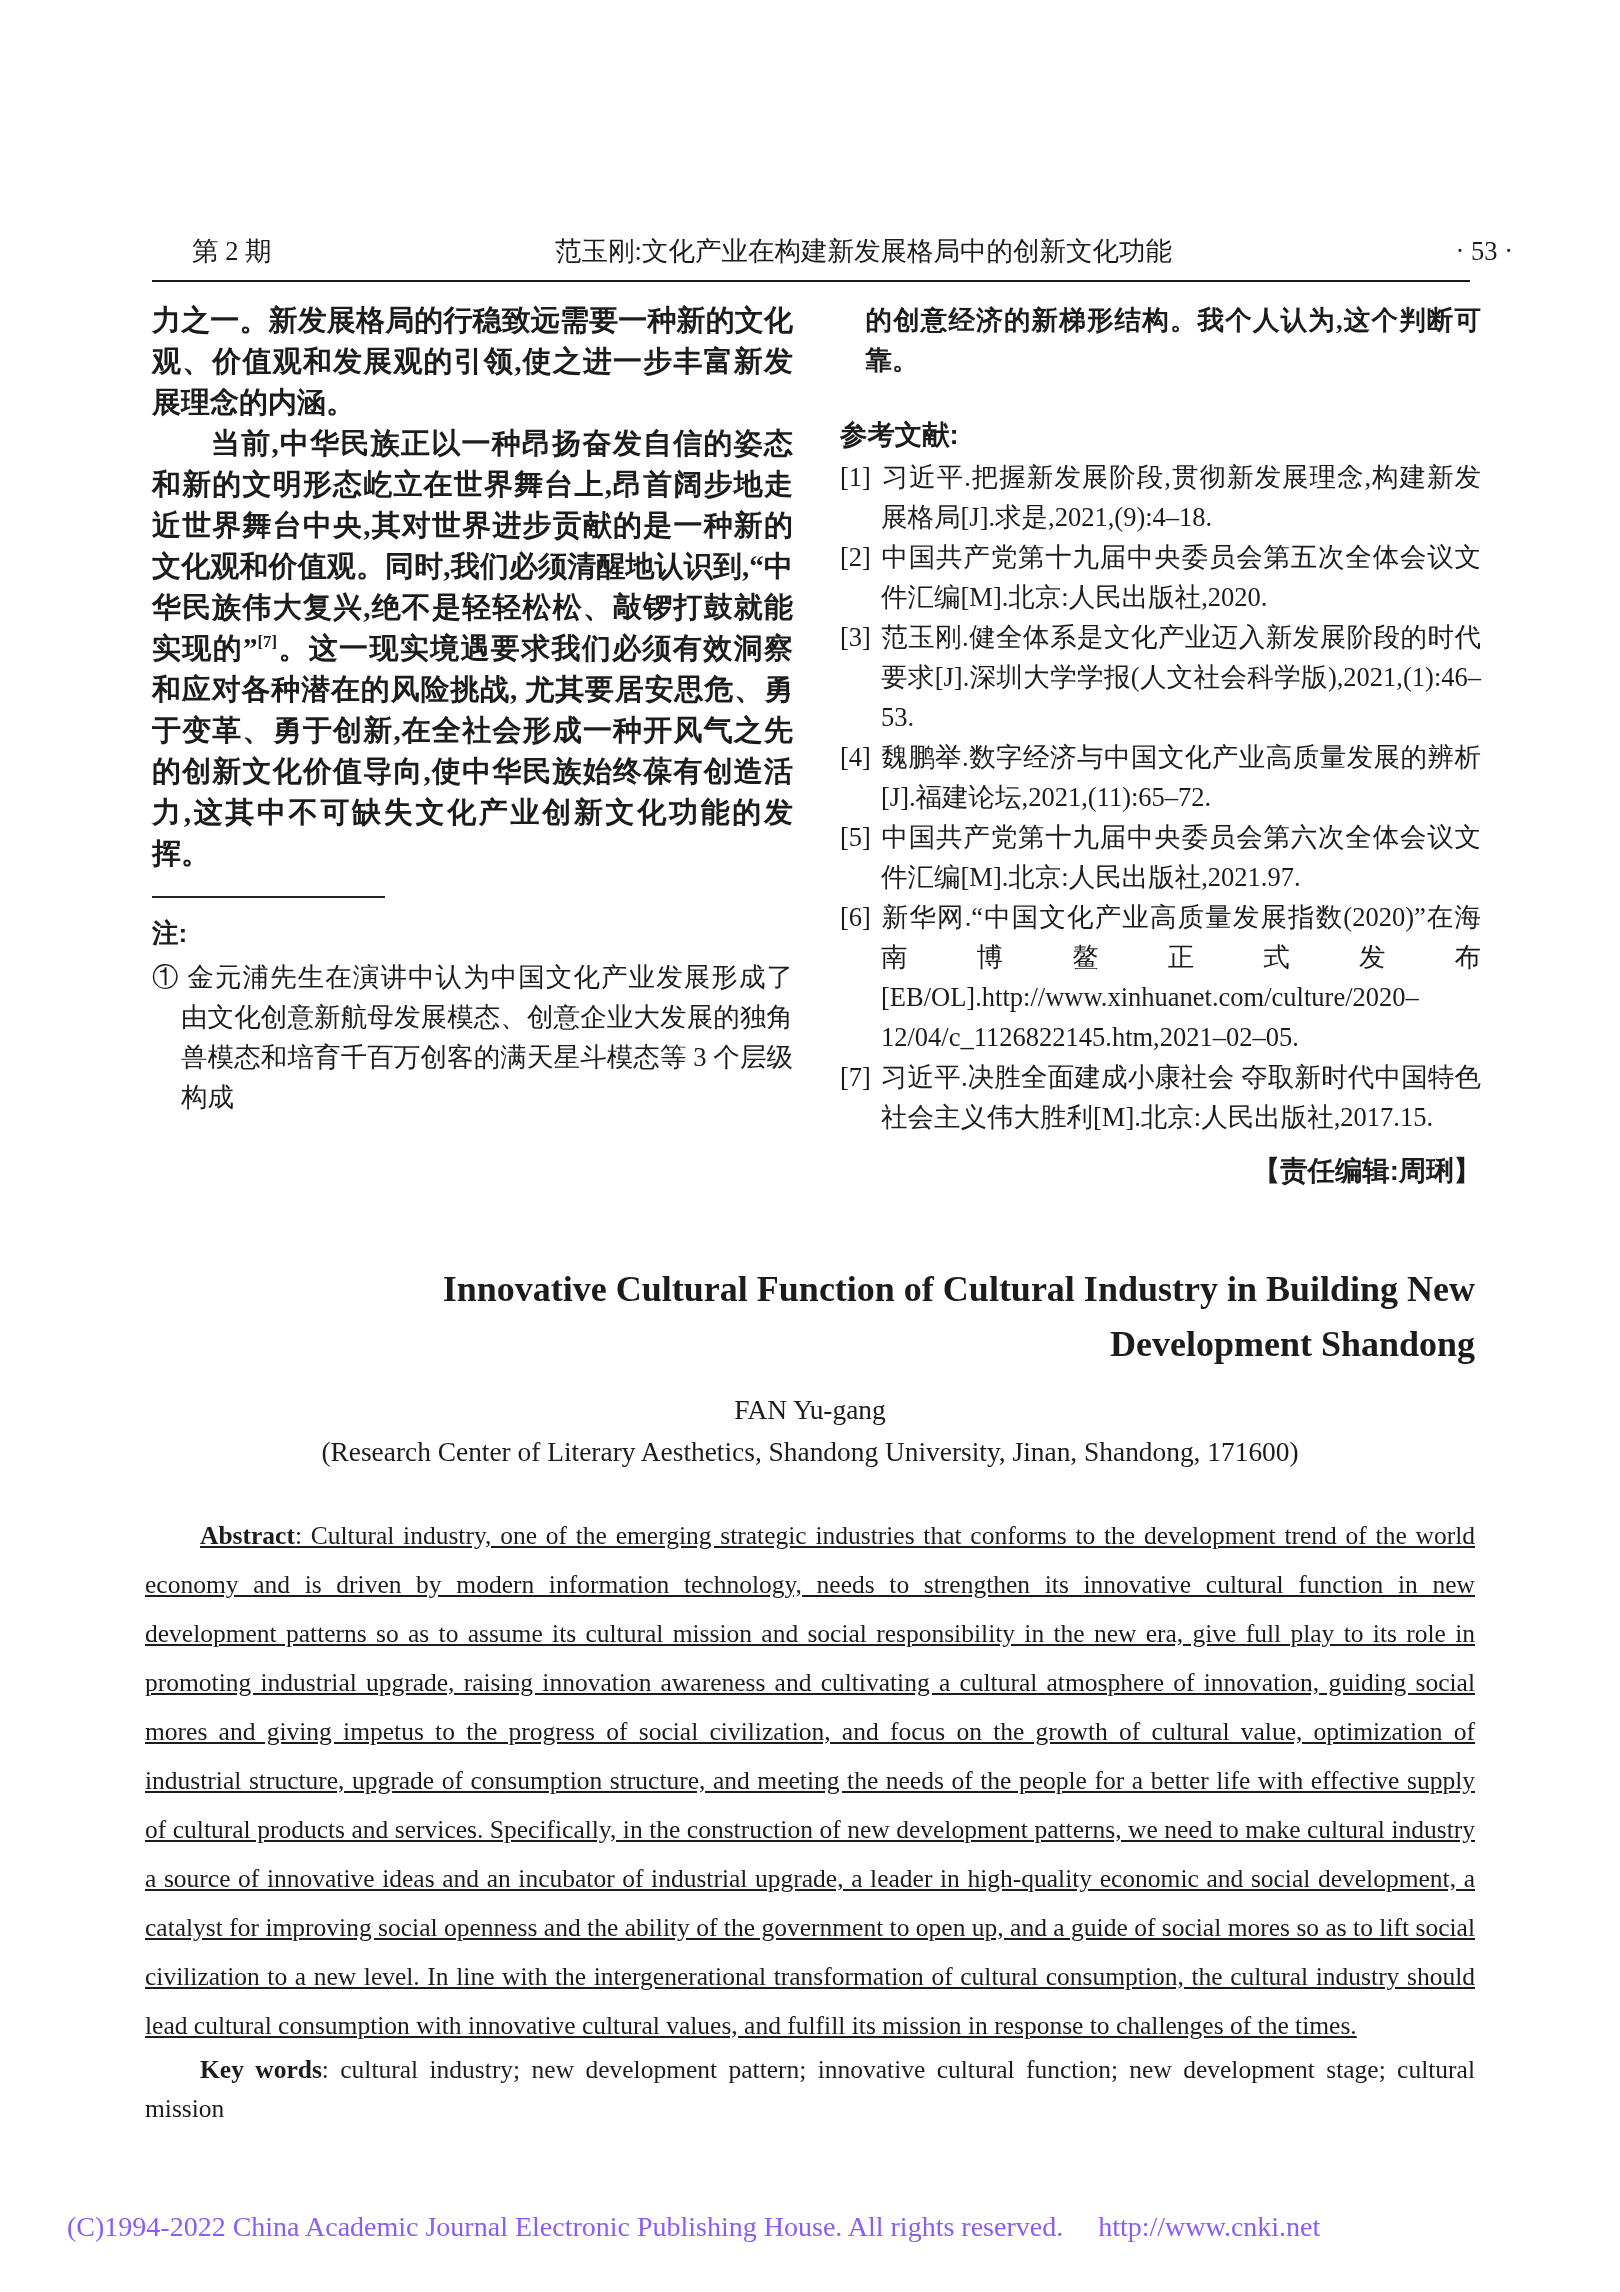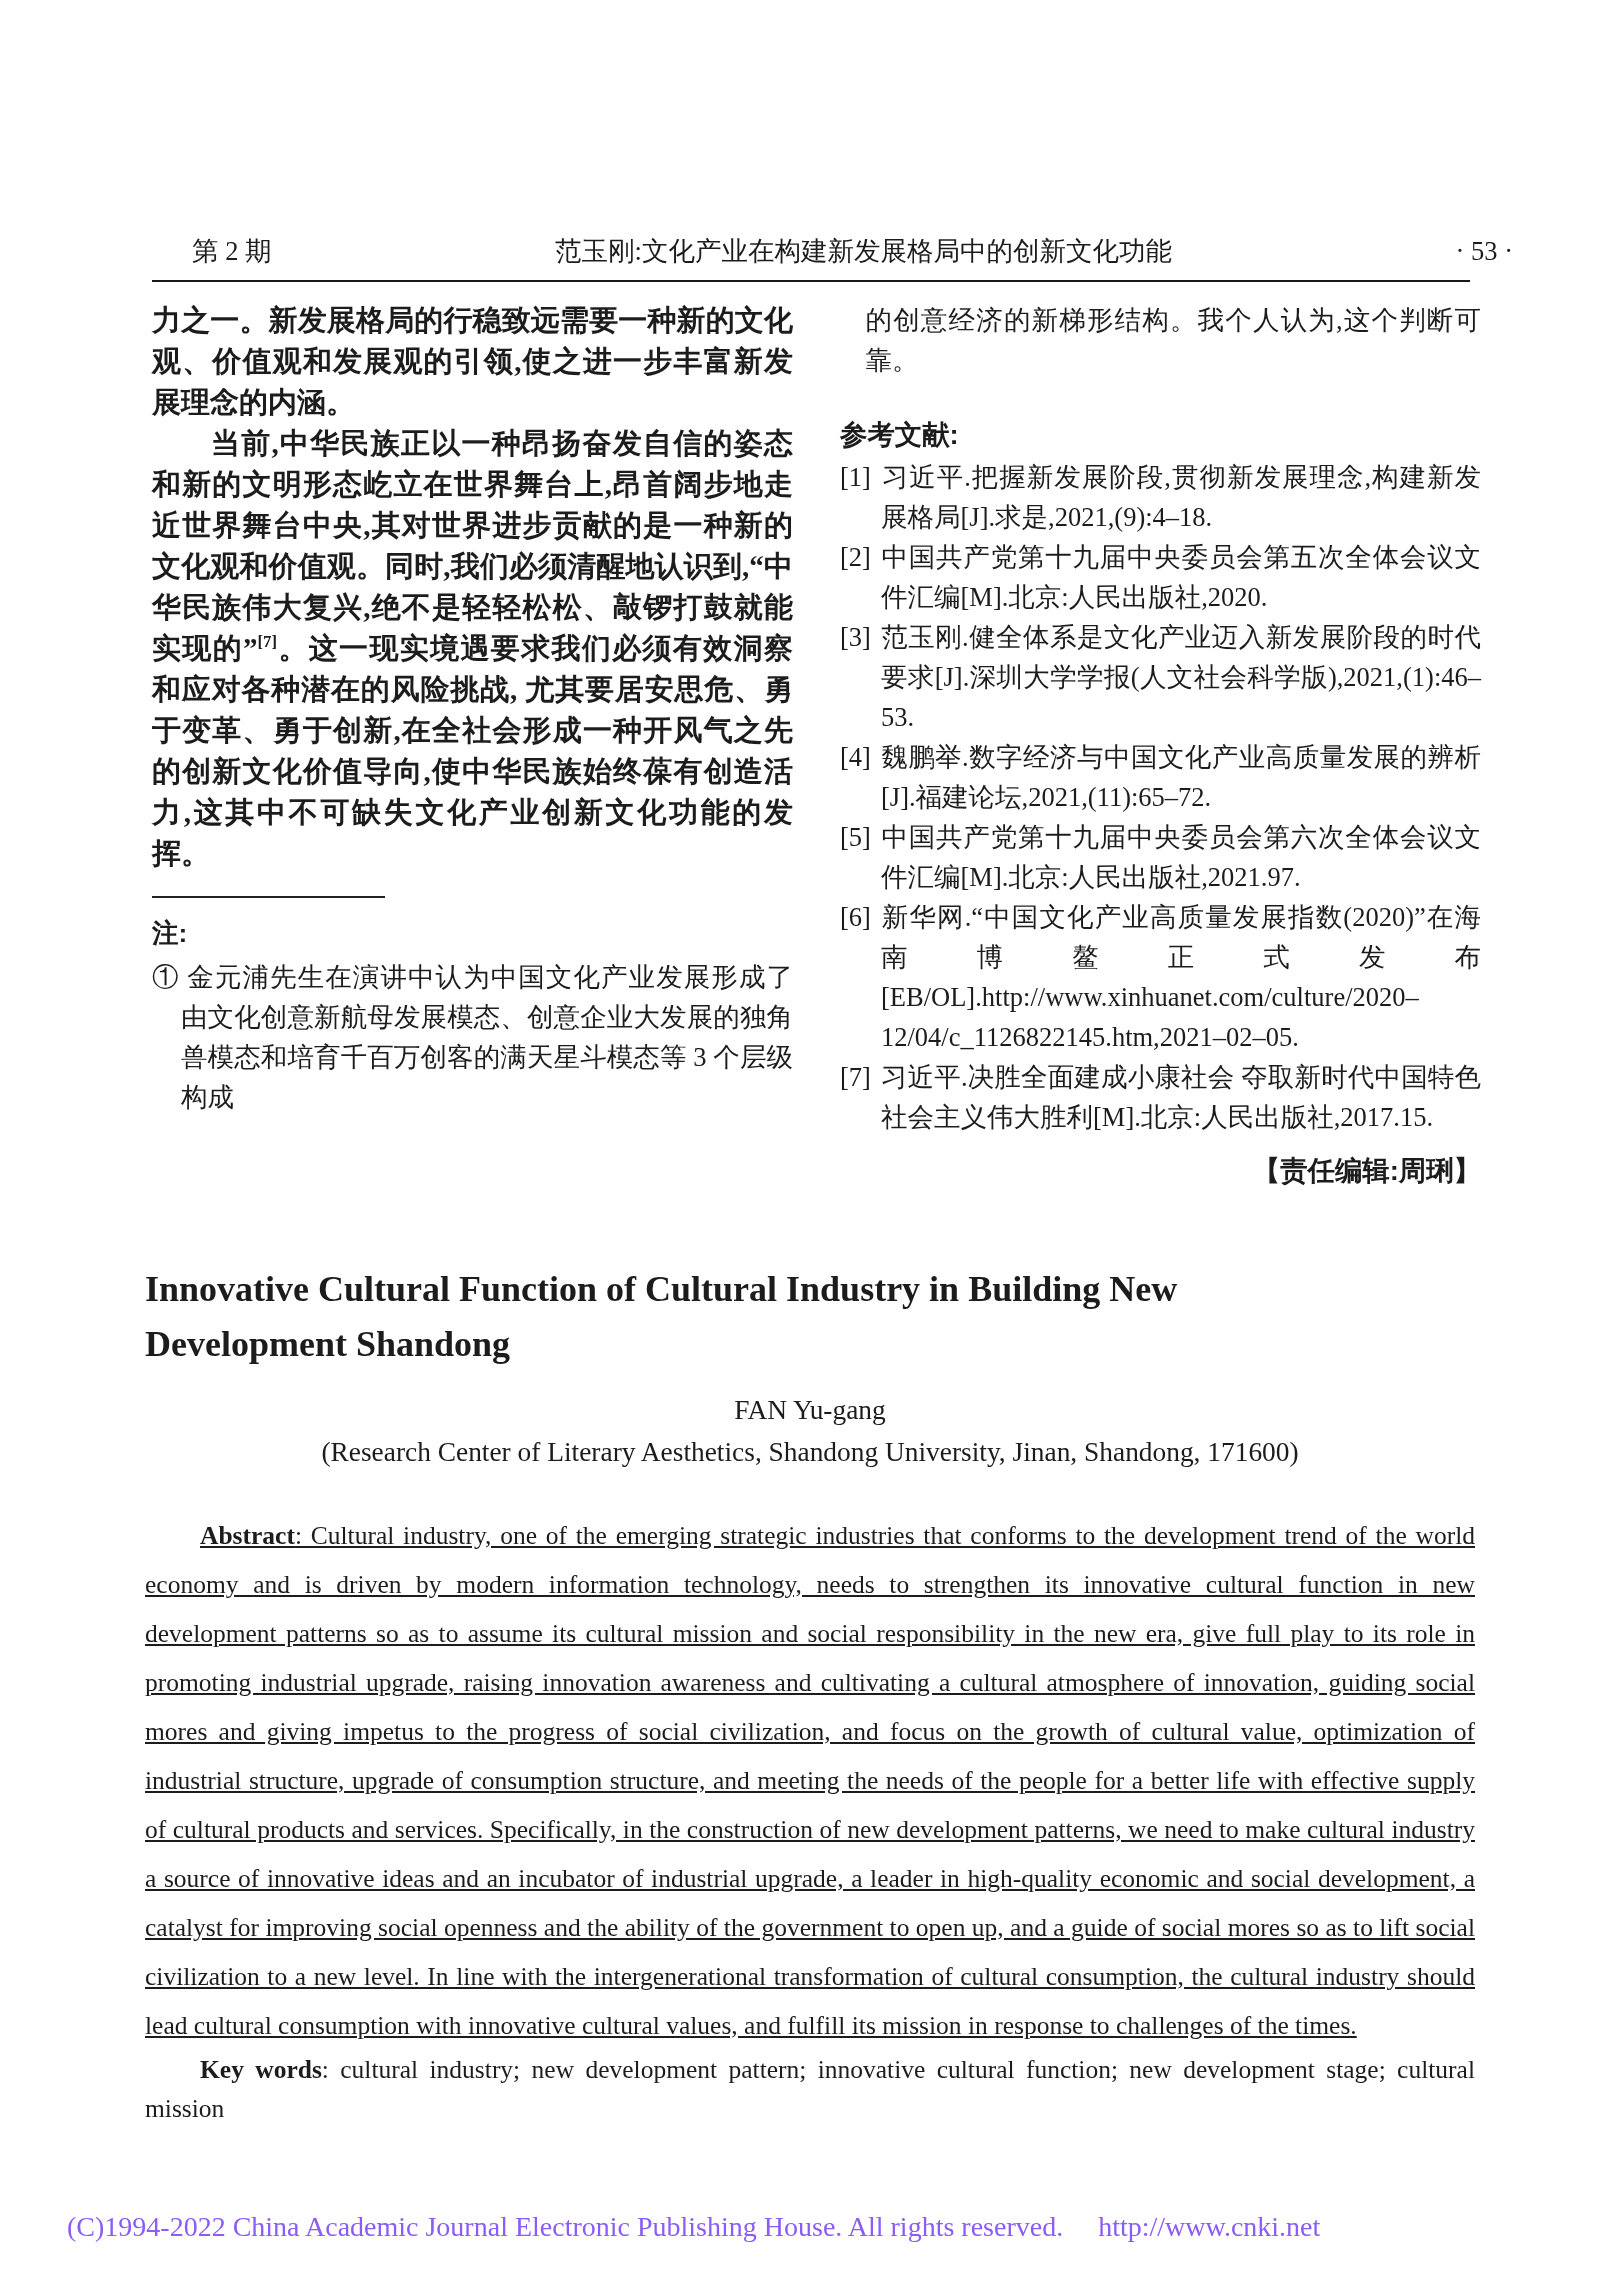--- a/index.html
+++ b/index.html
@@ -71,20 +71,21 @@
     text-align: justify;
     padding-left: 29px;
     text-indent: -29px;
   }
   .fn-continuation {
     margin: 0;
     padding-left: 25.5px;
     font-size: 26.5px;
     line-height: 40px;
     text-align: justify;
+    font-weight: bold;
   }
   .refs-heading {
     margin-top: 37px;
     font-family: "Liberation Sans", "DejaVu Sans", sans-serif;
     font-weight: bold;
     font-size: 27.4px;
   }
   .refs { margin-top: 3.9px; }
   .ref {
     font-size: 26.5px;
@@ -103,21 +104,21 @@
     font-size: 27.4px;
   }
   
   .english {
     position: absolute;
     top: 1262px; left: 145px;
     width: 1330px;
   }
   .en-title {
     margin: 0;
-    text-align: left;
+    text-align: right;
     font-size: 36px;
     line-height: 55px;
     font-weight: bold;
   }
   .en-title .t-line { display: block; }
   .en-author { margin-top: 23px; text-align: center; font-size: 27.4px; }
   .en-affil  { margin-top: 10.8px; text-align: center; font-size: 27.4px; }
   .en-abstract {
     margin: 43px 0 0 0;
     font-size: 25.5px;

